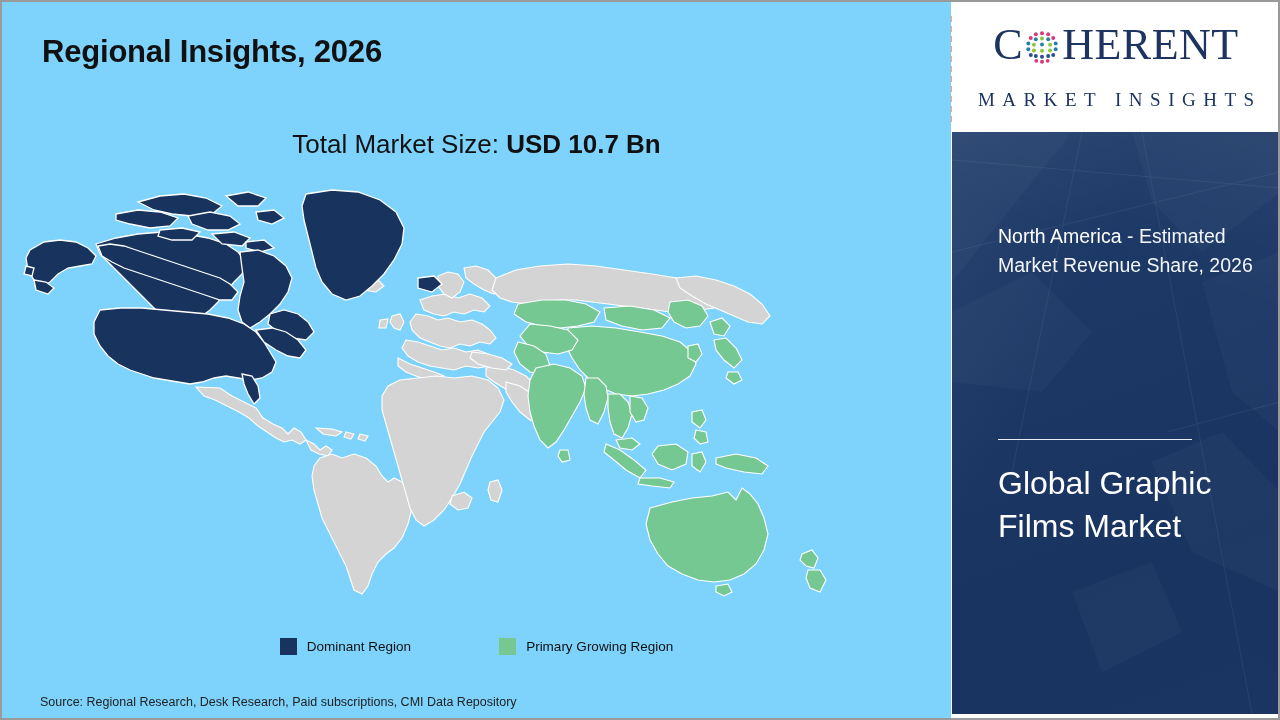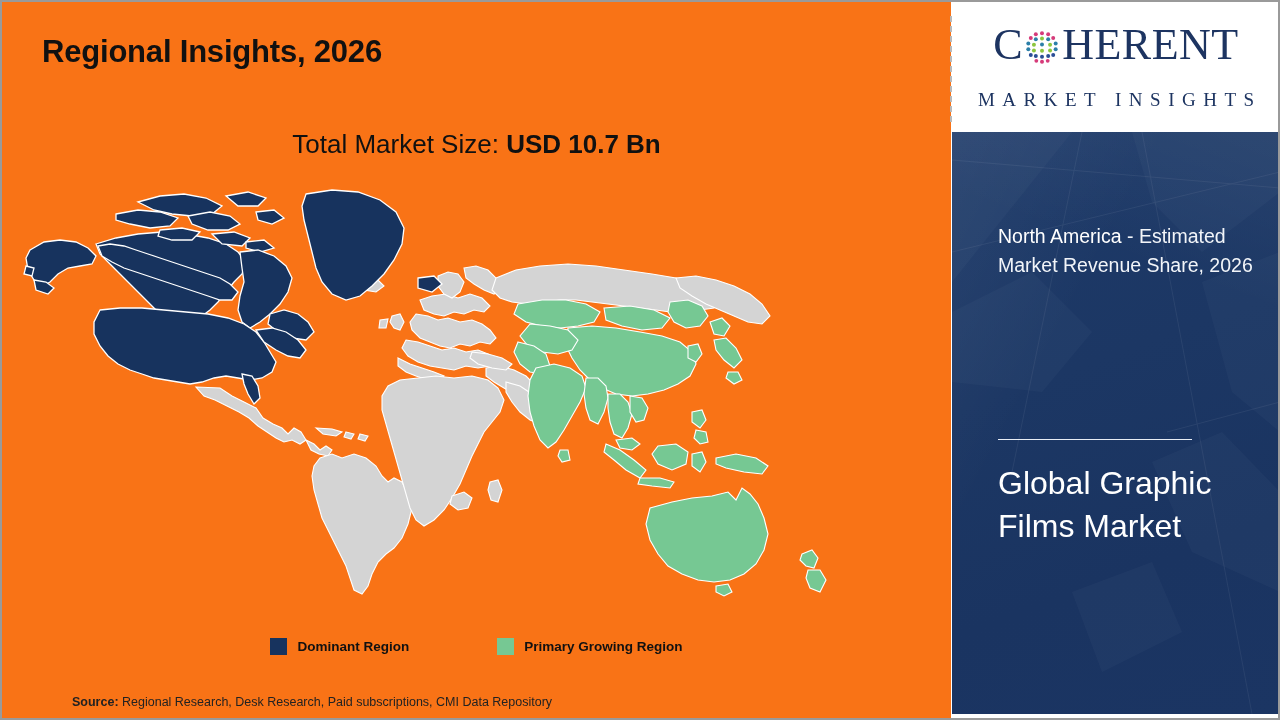--- a/index.html
+++ b/index.html
@@ -22,21 +22,21 @@
     border: 2px solid #9a9a9a;
     background: #ffffff;
     overflow: hidden;
   }
 
   
   #main-area {
     position: absolute;
     left: 0; top: 0;
     width: 949px; height: 716px;
-    background: #f97316;
+    background: #7dd3fc;
   }
 
   #page-title {
     position: absolute;
     left: 40px; top: 32px;
     font-size: 31px;
     font-weight: bold;
     color: #111111;
     letter-spacing: -0.2px;
     white-space: nowrap;
@@ -77,34 +77,34 @@
     align-items: center;
     gap: 10px;
   }
   .legend-swatch {
     width: 17px; height: 17px;
     display: block;
     flex: 0 0 auto;
   }
   .legend-label {
     font-size: 13.5px;
-    font-weight: bold;
+    font-weight: normal;
     color: #111111;
     white-space: nowrap;
   }
 
   
   #source-note {
     position: absolute;
     left: 38px; top: 693px;
     font-size: 12.5px;
     color: #222222;
     white-space: nowrap;
   }
-  #source-note .src-label { font-weight: bold; margin-left: 32px; }
+  #source-note .src-label { font-weight: normal; }
 
   
   #vertical-divider {
     position: absolute;
     left: 948px; top: 14px;
     width: 0; height: 106px;
     border-left: 2px dashed #b9b9b9;
   }
 
   

